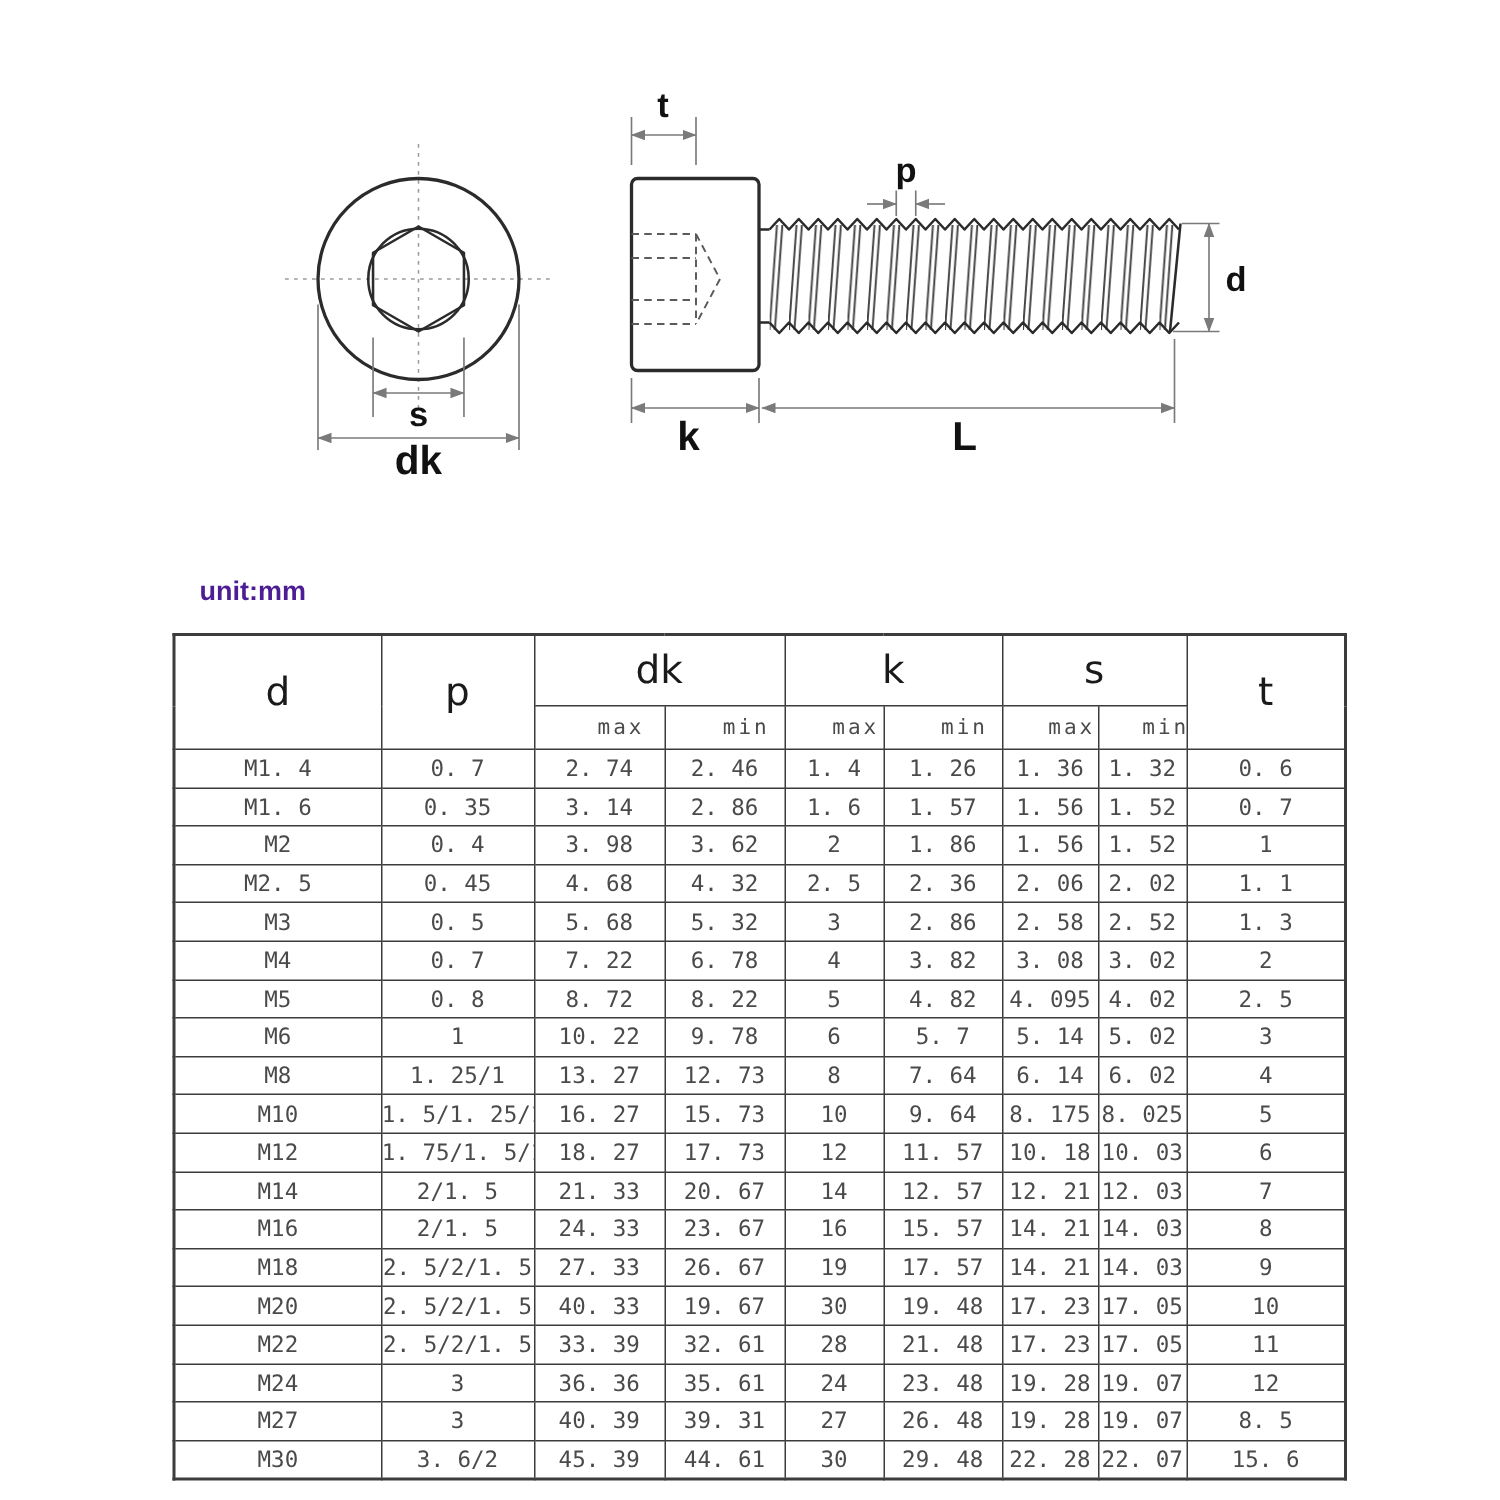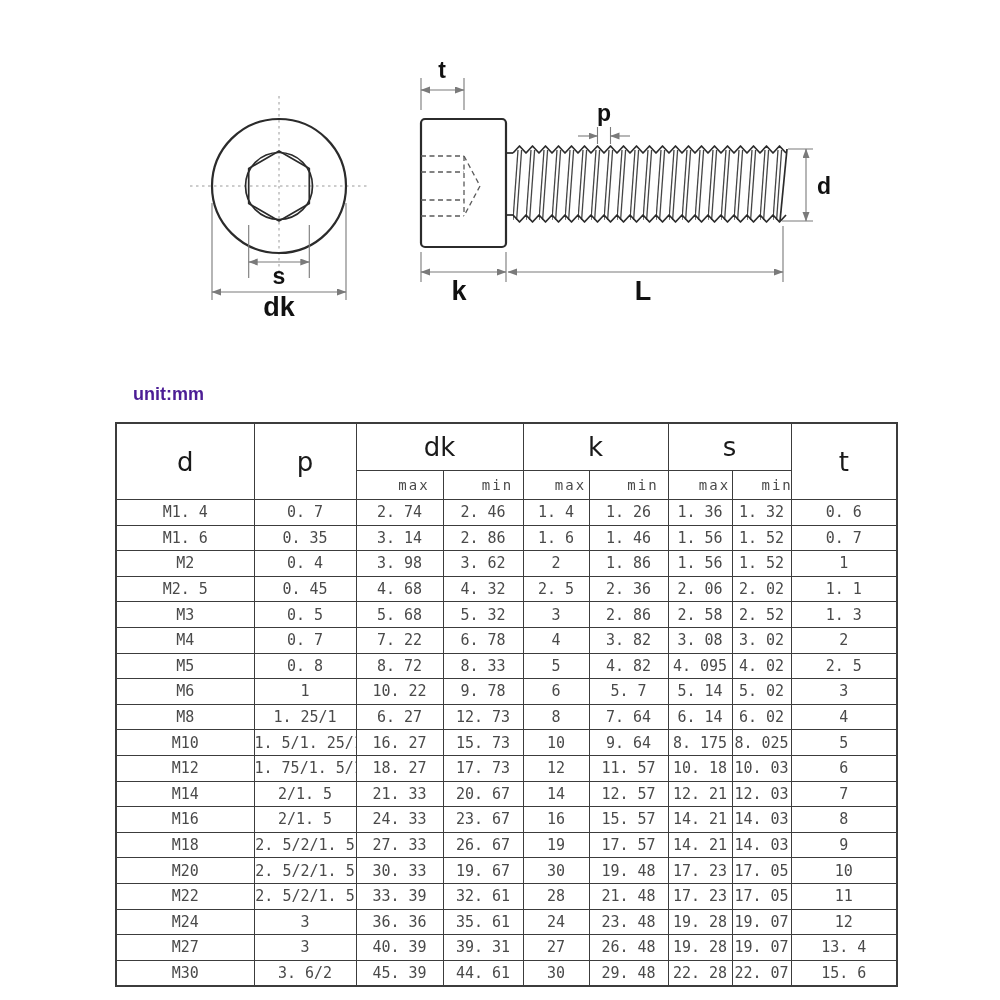--- a/index.html
+++ b/index.html
@@ -171,21 +171,21 @@
       <td>1. 36</td>
       <td>1. 32</td>
       <td>0. 6</td>
     </tr>
         <tr>
       <td>M1. 6</td>
       <td>0. 35</td>
       <td>3. 14</td>
       <td>2. 86</td>
       <td>1. 6</td>
-      <td>1. 46</td>
+      <td>1. 57</td>
       <td>1. 56</td>
       <td>1. 52</td>
       <td>0. 7</td>
     </tr>
         <tr>
       <td>M2</td>
       <td>0. 4</td>
       <td>3. 98</td>
       <td>3. 62</td>
       <td>2</td>
@@ -224,42 +224,42 @@
       <td>4</td>
       <td>3. 82</td>
       <td>3. 08</td>
       <td>3. 02</td>
       <td>2</td>
     </tr>
         <tr>
       <td>M5</td>
       <td>0. 8</td>
       <td>8. 72</td>
-      <td>8. 33</td>
+      <td>8. 22</td>
       <td>5</td>
       <td>4. 82</td>
       <td>4. 095</td>
       <td>4. 02</td>
       <td>2. 5</td>
     </tr>
         <tr>
       <td>M6</td>
       <td>1</td>
       <td>10. 22</td>
       <td>9. 78</td>
       <td>6</td>
       <td>5. 7</td>
       <td>5. 14</td>
       <td>5. 02</td>
       <td>3</td>
     </tr>
         <tr>
       <td>M8</td>
       <td>1. 25/1</td>
-      <td>6. 27</td>
+      <td>13. 27</td>
       <td>12. 73</td>
       <td>8</td>
       <td>7. 64</td>
       <td>6. 14</td>
       <td>6. 02</td>
       <td>4</td>
     </tr>
         <tr>
       <td>M10</td>
       <td>1. 5/1. 25/1</td>
@@ -311,21 +311,21 @@
       <td>26. 67</td>
       <td>19</td>
       <td>17. 57</td>
       <td>14. 21</td>
       <td>14. 03</td>
       <td>9</td>
     </tr>
         <tr>
       <td>M20</td>
       <td>2. 5/2/1. 5</td>
-      <td>30. 33</td>
+      <td>40. 33</td>
       <td>19. 67</td>
       <td>30</td>
       <td>19. 48</td>
       <td>17. 23</td>
       <td>17. 05</td>
       <td>10</td>
     </tr>
         <tr>
       <td>M22</td>
       <td>2. 5/2/1. 5</td>
@@ -350,21 +350,21 @@
     </tr>
         <tr>
       <td>M27</td>
       <td>3</td>
       <td>40. 39</td>
       <td>39. 31</td>
       <td>27</td>
       <td>26. 48</td>
       <td>19. 28</td>
       <td>19. 07</td>
-      <td>13. 4</td>
+      <td>8. 5</td>
     </tr>
         <tr>
       <td>M30</td>
       <td>3. 6/2</td>
       <td>45. 39</td>
       <td>44. 61</td>
       <td>30</td>
       <td>29. 48</td>
       <td>22. 28</td>
       <td>22. 07</td>

